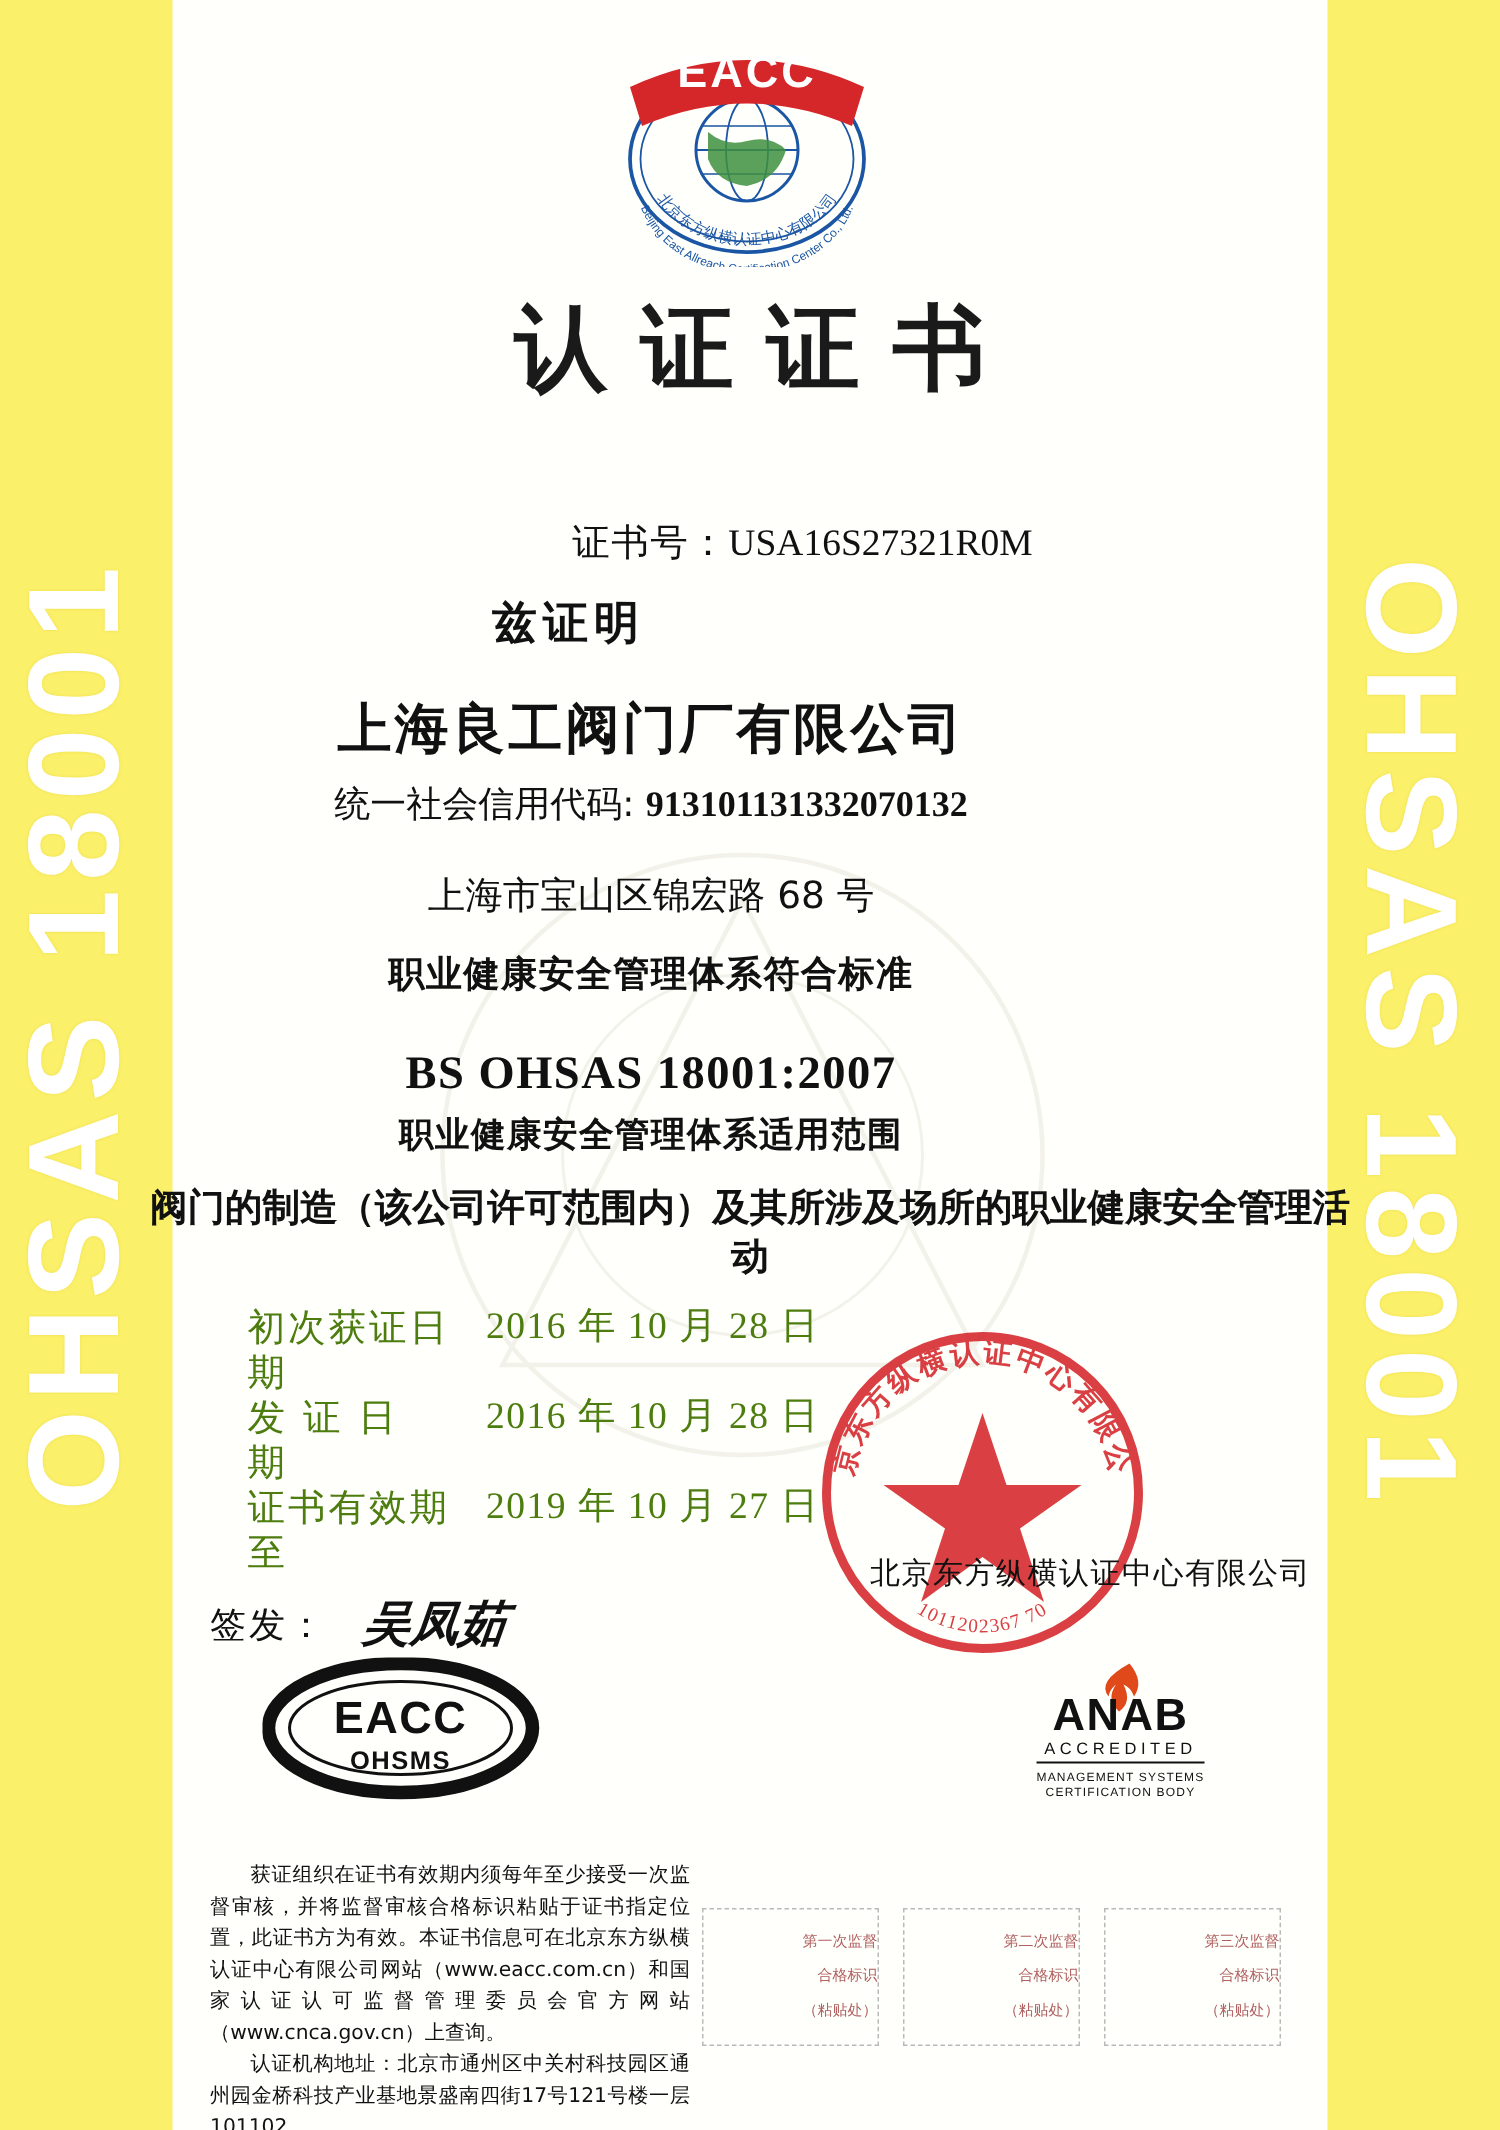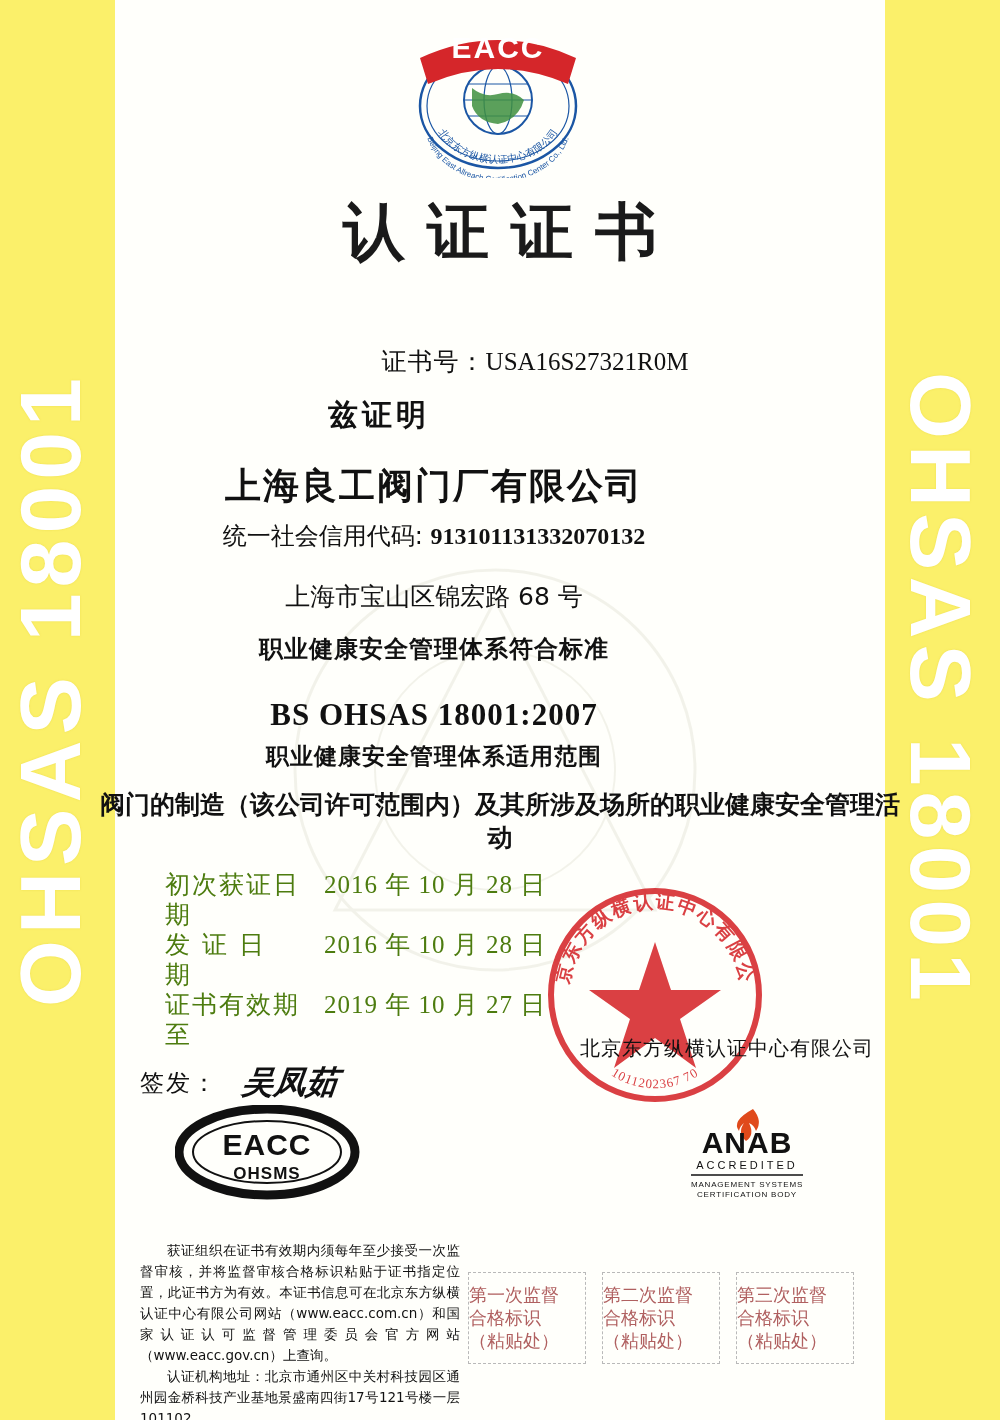--- a/index.html
+++ b/index.html
@@ -282,23 +282,23 @@
     top: 1272px;
     display: flex;
     gap: 16px;
   }
   .sticker {
     width: 118px;
     height: 92px;
     border: 1px dashed #b9b9b9;
     color: #b06060;
     font-family: "DejaVu Sans", sans-serif;
-    font-size: 18px;
+    font-size: 10px;
     line-height: 23px;
-    text-align: left;
+    text-align: right;
     padding-top: 10px;
     box-sizing: border-box;
   }
 </style>
 </head>
 <body>
 
 <div id="page">
 
   <div class="paper"></div>
@@ -399,21 +399,21 @@
   <svg class="anab" viewBox="0 0 150 100">
     <path d="M78 4 q10 12 3 22 q-2 -6 -7 -8 q6 12 -3 18 q-9 -8 -2 -18 q-4 3 -5 8 q-8 -10 14 -22 z" fill="#e04a1b"></path>
     <text x="72" y="48" text-anchor="middle" font-family="Liberation Sans, sans-serif" font-size="30" font-weight="bold" fill="#111" letter-spacing="1">ANAB</text>
     <text x="72" y="64" text-anchor="middle" font-family="Liberation Sans, sans-serif" font-size="11" fill="#111" letter-spacing="3">ACCREDITED</text>
     <line x1="16" y1="70" x2="128" y2="70" stroke="#111" stroke-width="1.4"></line>
     <text x="72" y="82" text-anchor="middle" font-family="Liberation Sans, sans-serif" font-size="8" fill="#111" letter-spacing="0.8">MANAGEMENT SYSTEMS</text>
     <text x="72" y="92" text-anchor="middle" font-family="Liberation Sans, sans-serif" font-size="8" fill="#111" letter-spacing="0.8">CERTIFICATION BODY</text>
   </svg>
 
   <div class="footnote">
-    <p class="indent">获证组织在证书有效期内须每年至少接受一次监督审核，并将监督审核合格标识粘贴于证书指定位置，此证书方为有效。本证书信息可在北京东方纵横认证中心有限公司网站（www.eacc.com.cn）和国家认证认可监督管理委员会官方网站（www.eacc.gov.cn）上查询。</p>
+    <p class="indent">获证组织在证书有效期内须每年至少接受一次监督审核，并将监督审核合格标识粘贴于证书指定位置，此证书方为有效。本证书信息可在北京东方纵横认证中心有限公司网站（www.eacc.com.cn）和国家认证认可监督管理委员会官方网站（www.cnca.gov.cn）上查询。</p>
     <p class="indent">认证机构地址：北京市通州区中关村科技园区通州园金桥科技产业基地景盛南四街17号121号楼一层 101102</p>
   </div>
 
   <div class="stickers">
     <div class="sticker">
       <div>第一次监督</div>
       <div>合格标识</div>
       <div>（粘贴处）</div>
     </div>
     <div class="sticker">

